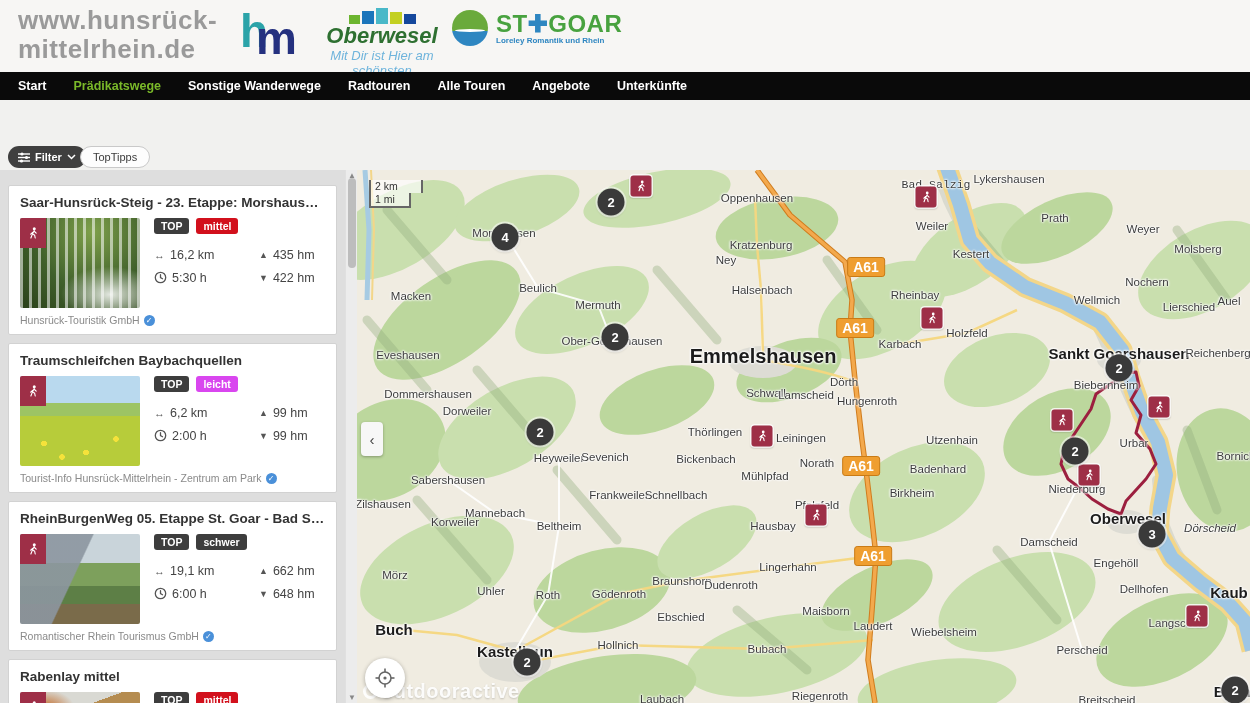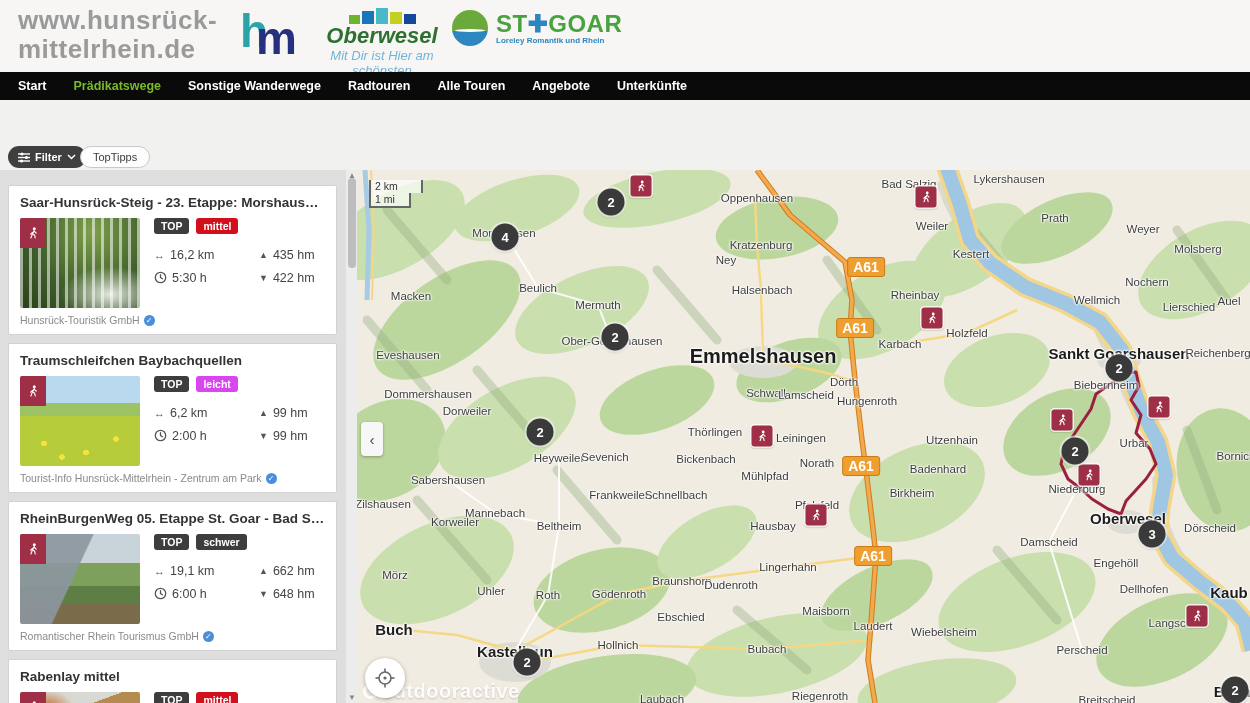--- a/index.html
+++ b/index.html
@@ -436,36 +436,36 @@
       <div class="map-label" style="left: 110px; top: 241px;">Dorweiler</div>
       <div class="map-label" style="left: 255px; top: 171px;">Ober-Gondshausen</div>
       <div class="map-label" style="left: 487px; top: 212px;">Dörth</div>
       <div class="map-label" style="left: 409px; top: 223px;">Schwall</div>
       <div class="map-label" style="left: 449px; top: 225px;">Lamscheid</div>
       <div class="map-label" style="left: 510px; top: 231px;">Hungenroth</div>
       <div class="map-label" style="left: 543px; top: 174px;">Karbach</div>
       <div class="map-label" style="left: 558px; top: 125px;">Rheinbay</div>
       <div class="map-label" style="left: 610px; top: 163px;">Holzfeld</div>
       <div class="map-label" style="left: 614px; top: 84px;">Kestert</div>
-      <div class="map-label" style="left: 552px; top: 14px;">Bad Salzig</div>
+      <div class="map-label" style="left: 579px; top: 14px; font-family: Liberation Mono, monospace;">Bad Salzig</div>
       <div class="map-label" style="left: 652px; top: 9px;">Lykershausen</div>
       <div class="map-label" style="left: 575px; top: 56px;">Weiler</div>
       <div class="map-label" style="left: 698px; top: 48px;">Prath</div>
       <div class="map-label" style="left: 786px; top: 47px; margin-top: 12px;">Weyer</div>
       <div class="map-label" style="left: 841px; top: 79px;">Molsberg</div>
       <div class="map-label" style="left: 790px; top: 112px;">Nochern</div>
       <div class="map-label" style="left: 714px; top: 130px; margin-left: 26px;">Wellmich</div>
       <div class="map-label" style="left: 832px; top: 137px;">Lierschied</div>
       <div class="map-label" style="left: 872px; top: 131px;">Auel</div>
       <div class="map-label" style="left: 861px; top: 183px;">Reichenberg</div>
       <div class="map-label" style="left: 749px; top: 215px;">Biebernheim</div>
       <div class="map-label" style="left: 777px; top: 273px;">Urbar</div>
       <div class="map-label" style="left: 879px; top: 286px;">Bornich</div>
       <div class="map-label" style="left: 720px; top: 319px;">Niederburg</div>
-      <div class="map-label" style="left: 853px; top: 358px;">Dörscheid</div>
+      <div class="map-label" style="left: 853px; top: 358px; font-style: italic;">Dörscheid</div>
       <div class="map-label" style="left: 692px; top: 372px;">Damscheid</div>
       <div class="map-label" style="left: 759px; top: 393px;">Engehöll</div>
       <div class="map-label" style="left: 787px; top: 419px;">Dellhofen</div>
       <div class="map-label" style="left: 821px; top: 453px;">Langscheid</div>
       <div class="map-label" style="left: 725px; top: 480px;">Perscheid</div>
       <div class="map-label" style="left: 750px; top: 530px;">Breitscheid</div>
       <div class="map-label" style="left: 555px; top: 323px;">Birkheim</div>
       <div class="map-label" style="left: 581px; top: 299px;">Badenhard</div>
       <div class="map-label" style="left: 595px; top: 270px;">Utzenhain</div>
       <div class="map-label" style="left: 444px; top: 268px;">Leiningen</div>

